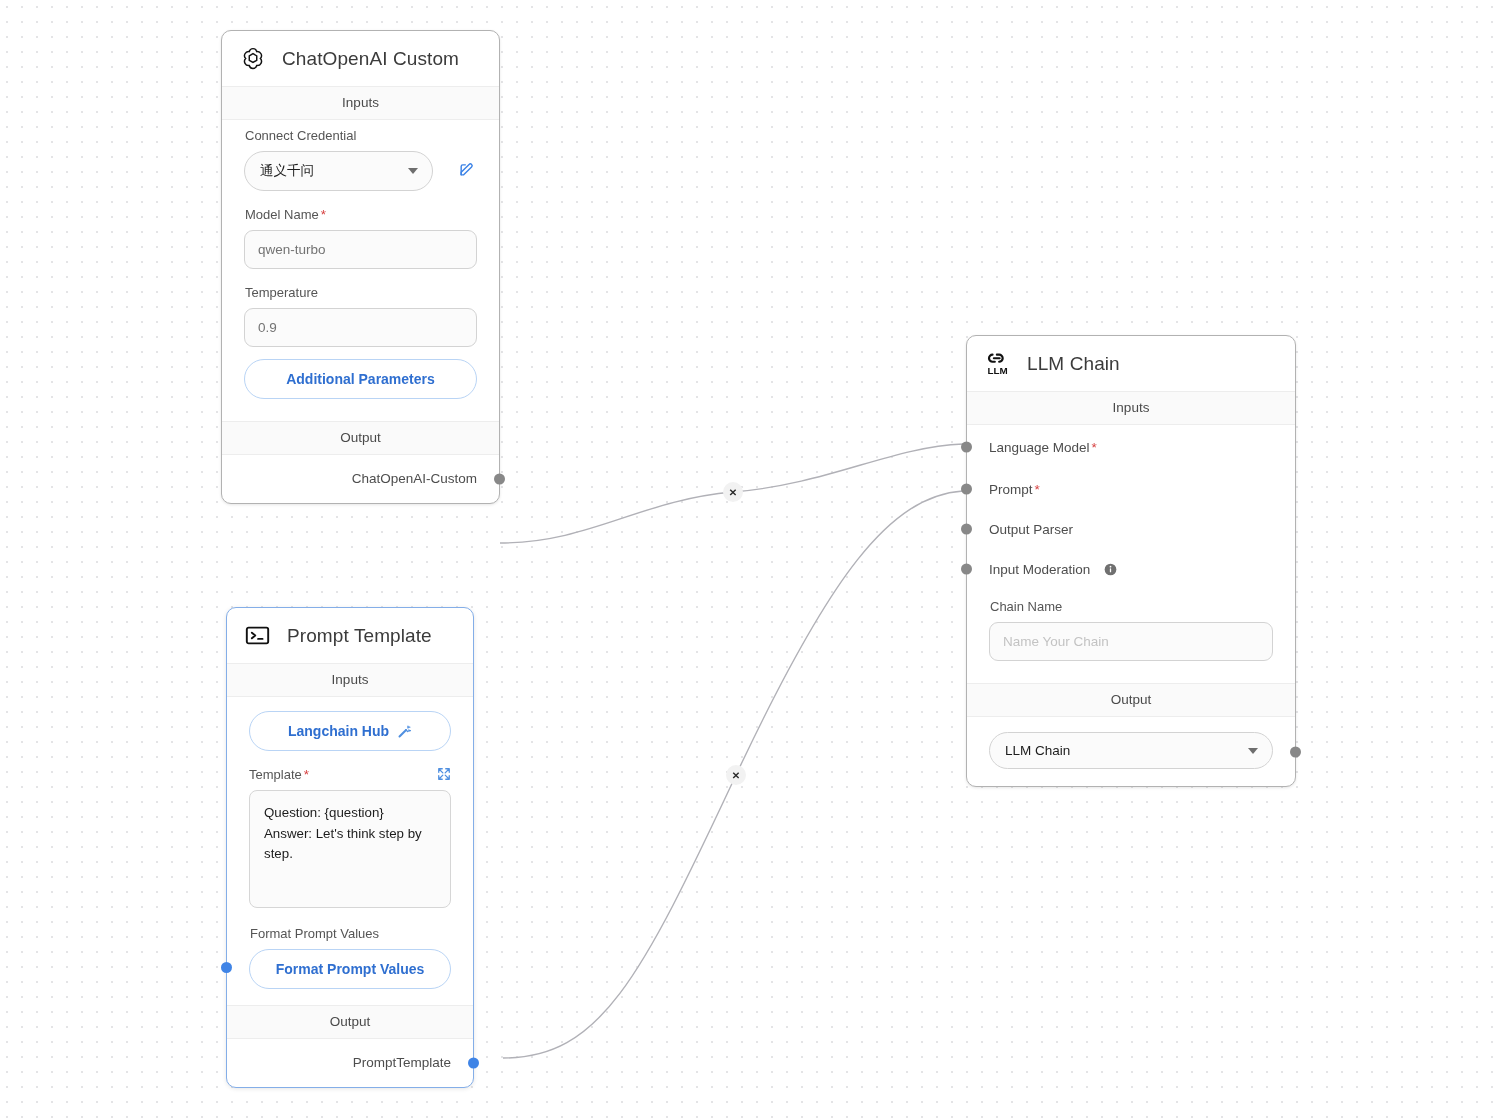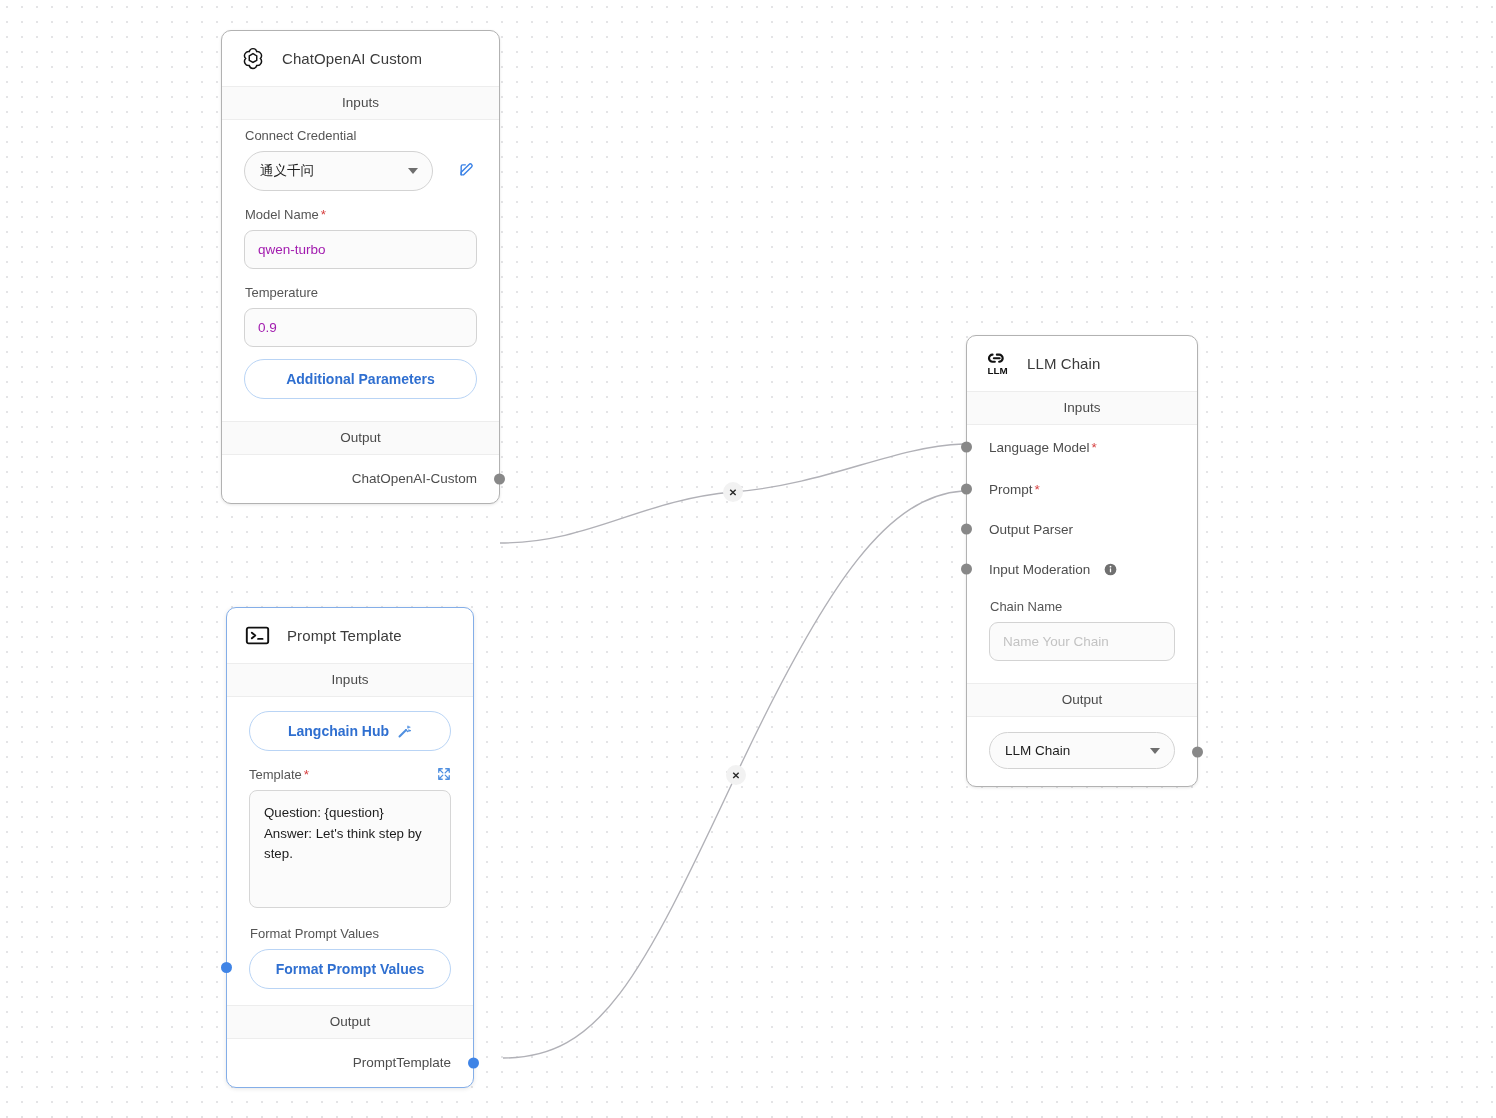--- a/index.html
+++ b/index.html
@@ -46,21 +46,21 @@
     align-items: center;
     padding: 12px 16px 12px 15px;
     gap: 14px;
   }
   .node-icon {
     width: 31px; height: 31px;
     display: flex; align-items: center; justify-content: center;
     flex: 0 0 auto;
   }
   .node-title {
-    font-size: 15px;
+    font-size: 19px;
     color: #3b3b3b;
     font-weight: 400;
     letter-spacing: 0.1px;
   }
   .section-bar {
     background: #fafafa;
     border-top: 1px solid #ededed;
     border-bottom: 1px solid #ededed;
     text-align: center;
     font-size: 13.5px;
@@ -104,21 +104,21 @@
     display: block;
   }
   .input-box {
     width: 100%;
     box-sizing: border-box;
     border: 1px solid #d3d3d3;
     border-radius: 9px;
     background: #fbfbfb;
     padding: 11px 13px;
     font-size: 13.5px;
-    color: #a21caf;
+    color: #737373;
     font-family: "Liberation Sans", sans-serif;
   }
   .input-box.placeholder { color: #c3c3c3; }
   .select-box {
     display: flex;
     align-items: center;
     justify-content: space-between;
     border: 1px solid #d3d3d3;
     border-radius: 20px;
     background: #fbfbfb;
@@ -317,21 +317,21 @@
     </div>
 
     <div class="section-bar">Output</div>
 
     <div class="row" style="text-align:right; padding-top:14px; padding-bottom:16px;">
       <span class="handle out blue"></span>
       <span class="handle-label">PromptTemplate</span>
     </div>
   </div>
 
-  <div class="node unselected" style="left:966px; top:335px; width:232px;">
+  <div class="node unselected" style="left:966px; top:335px; width:330px;">
 
     <div class="node-header">
       <span class="node-icon">
         <svg width="29" height="29" viewBox="0 0 28 28" fill="none">
           <g stroke="#111" stroke-width="2.1" fill="none" stroke-linecap="round">
             <path d="M9.2 5.5a3.4 3.4 0 1 0 0 6.8h2.2"></path>
             <path d="M15.6 12.3a3.4 3.4 0 1 0 0-6.8h-2.2"></path>
             <path d="M10.5 8.9h5.5"></path>
           </g>
           <text x="14" y="24.5" font-family="Liberation Sans, sans-serif" font-size="9.5" font-weight="700" fill="#111" text-anchor="middle">LLM</text>

